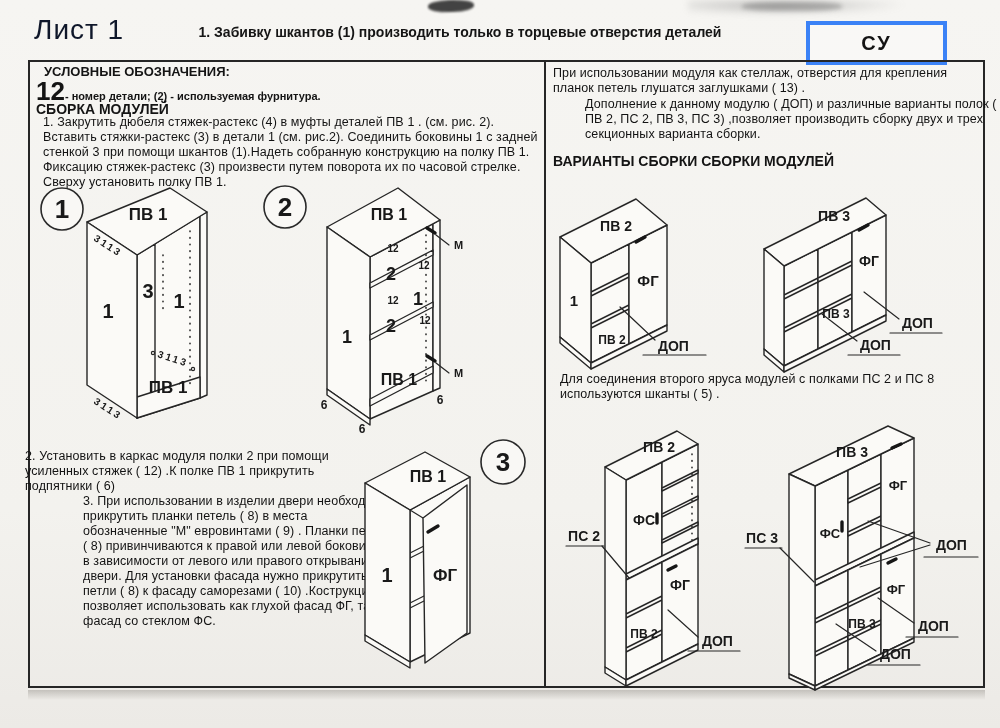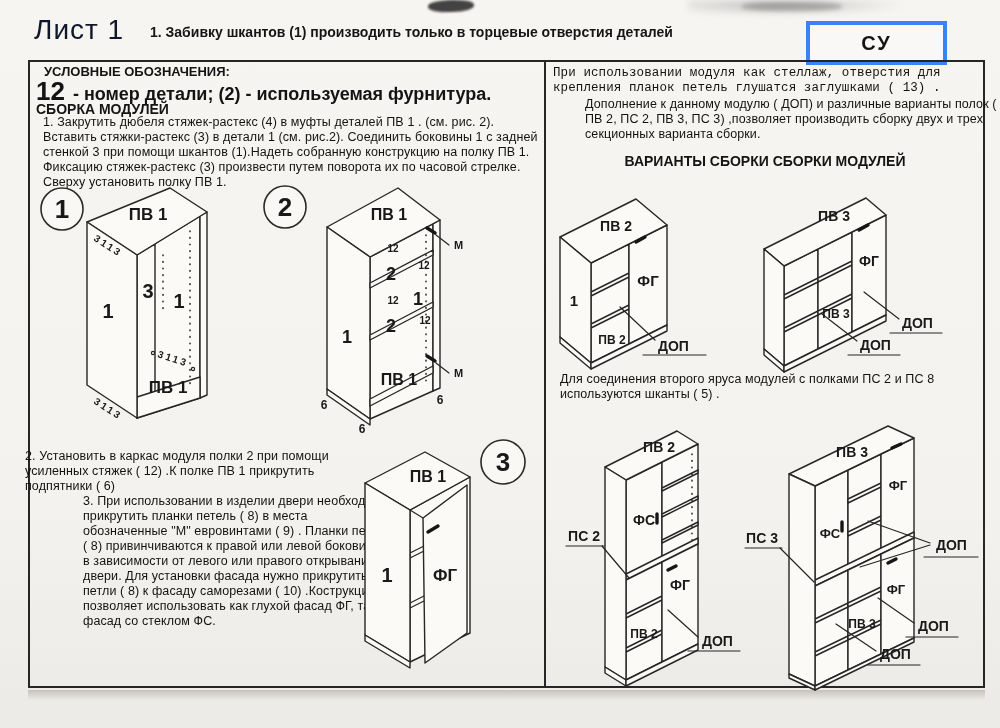--- a/index.html
+++ b/index.html
@@ -4,45 +4,45 @@
 <style>
   html,body{margin:0;padding:0;}
   body{
     width:1000px;height:728px;position:relative;overflow:hidden;
     background:linear-gradient(180deg,#f6f5f2 0%,#f3f2ee 70%,#eceae6 100%);
     font-family:"Liberation Sans",sans-serif;color:#141414;
   }
   .abs{position:absolute;}
   
   .hdr-sheet{left:34px;top:14px;font-size:28px;font-weight:400;color:#0f172a;letter-spacing:1px;}
-  .hdr-note{left:150px;top:24px;width:620px;text-align:left;font-size:14px;font-weight:700;color:#151515;}
+  .hdr-note{left:150px;top:24px;width:620px;text-align:center;font-size:14px;font-weight:700;color:#151515;}
   .stamp{left:806px;top:21px;width:133px;height:36px;border:4px solid #3b82f6;
          display:flex;align-items:center;justify-content:center;background:rgba(255,255,255,.35);}
   .stamp span{font-size:20px;font-weight:700;letter-spacing:2px;}
   
   .a1{left:428px;top:0;width:46px;height:12px;background:#1d1d1d;border-radius:45%;opacity:.82;filter:blur(1px);transform:rotate(-2deg);}
   .a2{left:688px;top:0;width:220px;height:16px;background:radial-gradient(ellipse at 40% 30%,#8a8a8a,transparent 70%);opacity:.5;filter:blur(3px);}
   .a3{left:742px;top:2px;width:100px;height:9px;background:#555;opacity:.35;filter:blur(2px);border-radius:40%;}
   .bshade{left:28px;top:690px;width:957px;height:10px;background:linear-gradient(180deg,rgba(120,115,108,.35),transparent);}
   
   .frame{left:28px;top:60px;width:953px;height:624px;border:2px solid #262626;}
   .divider{left:544px;top:60px;width:2px;height:628px;background:#262626;}
   
   .body-text{font-size:12.5px;line-height:1.2;letter-spacing:.1px;color:#131313;}
   .legend-title{left:44px;top:64px;font-size:13px;font-weight:700;}
   .legend-row{left:36px;top:76px;}
   .legend-num{font-size:26px;font-weight:700;}
-  .legend-rest{font-size:18px;font-weight:700;margin-left:8px;}
+  .legend-rest{font-size:11px;font-weight:700;}
   .sborka-title{left:36px;top:101px;width:498px;text-align:left;font-size:14px;font-weight:700;}
   .step1{left:43px;top:115px;width:498px;}
   .step2{left:25px;top:449px;width:304px;}
   .step3{left:49px;top:494px;width:310px;margin-left:34px;}
-  .rpara1{left:553px;top:66px;width:424px;font-family:Liberation Mono, monospace;}
+  .rpara1{left:553px;top:66px;width:424px;}
   .rpara2{left:553px;top:97px;width:424px;margin-left:32px;}
-  .variants-title{left:553px;top:153px;width:424px;text-align:center;font-size:14px;font-weight:700;}
+  .variants-title{left:553px;top:153px;width:424px;font-size:14px;font-weight:700;}
   .rpara3{left:560px;top:372px;width:420px;}
   
   svg{position:absolute;overflow:visible;}
   svg .face{fill:#fbfaf7;stroke:#262626;stroke-width:1.4;stroke-linejoin:round;}
   svg .ln{fill:none;stroke:#262626;stroke-width:1.2;stroke-linejoin:round;stroke-linecap:round;}
   svg .dots{fill:none;stroke:#2b2b2b;stroke-width:1.6;stroke-dasharray:.6 6;stroke-linecap:round;}
   svg .hndl{fill:none;stroke:#161616;stroke-width:3.4;stroke-linecap:round;}
   svg .circ{fill:#f9f8f5;stroke:#2a2a2a;stroke-width:1.6;}
   svg text{font-family:"Liberation Sans",sans-serif;font-weight:700;fill:#191919;}
   .t10{font-size:10px}.t11{font-size:11px}.t12{font-size:12px}.t13{font-size:13px}

